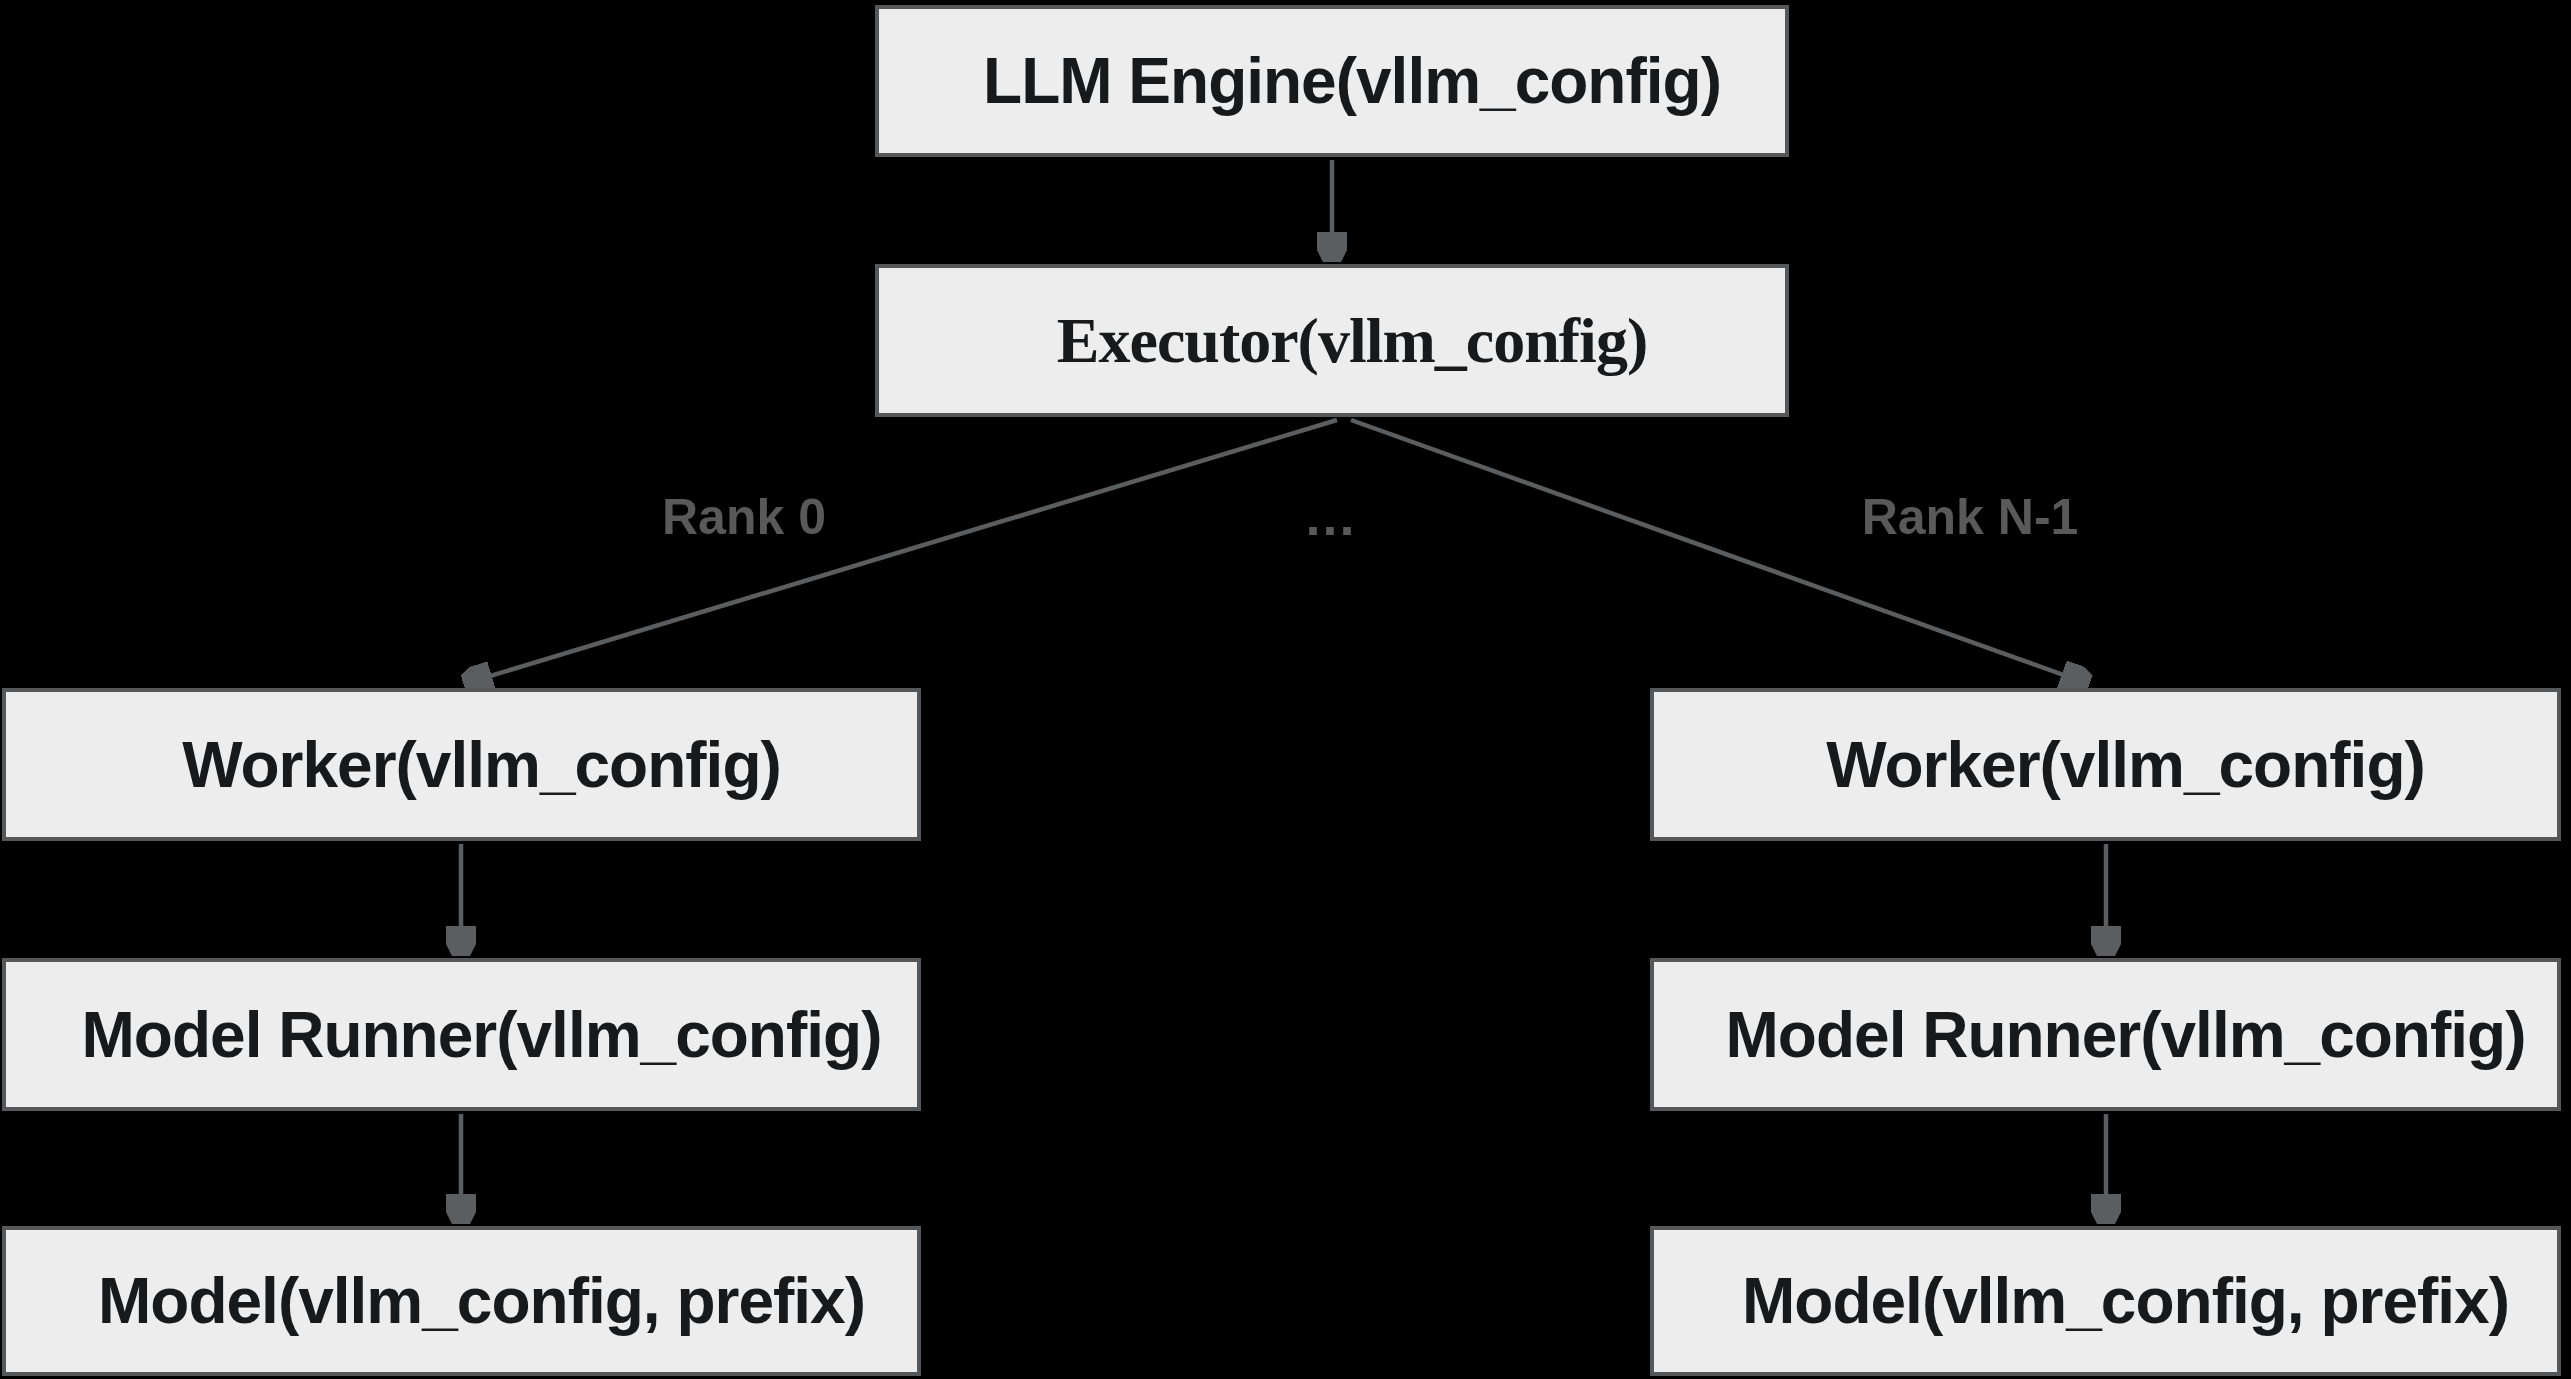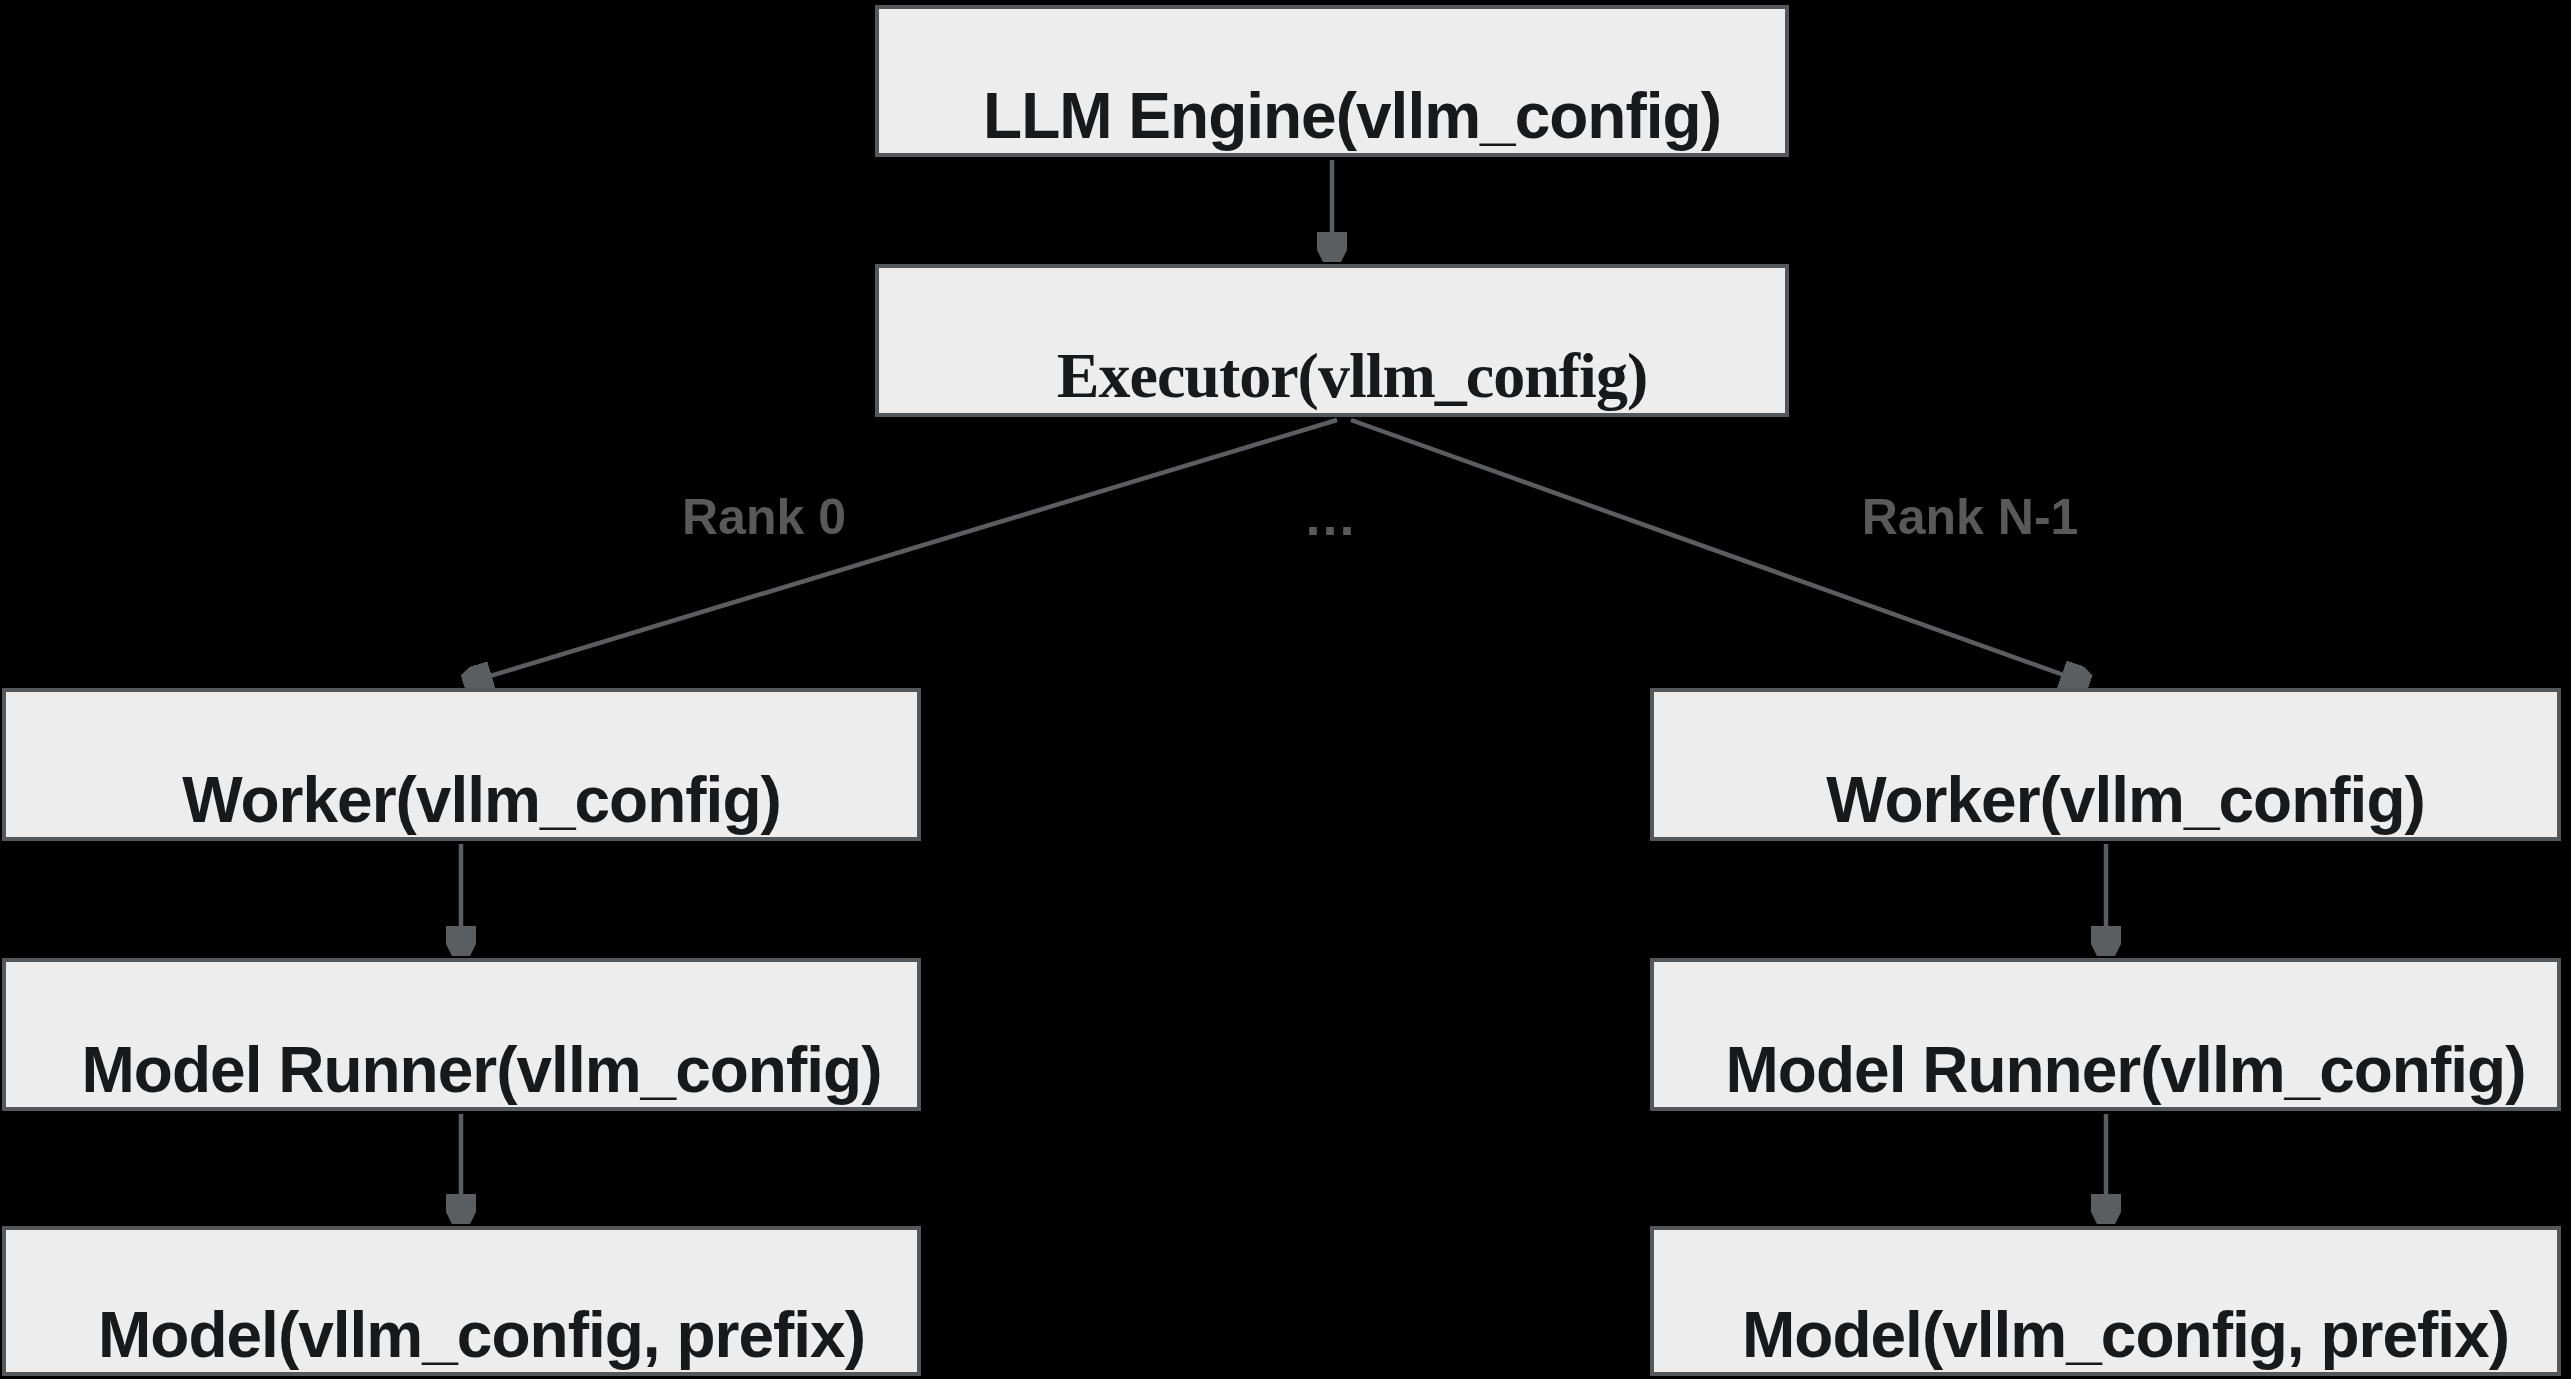--- a/index.html
+++ b/index.html
@@ -20,21 +20,21 @@
   .stage{
     position:absolute;left:0;top:0;width:2571px;height:1379px;
     background:var(--background);
   }
   .edges{position:absolute;left:0;top:0;width:2571px;height:1379px;}
   .edges path{stroke:var(--edge);stroke-width:4.5;fill:none;}
   .node{
     position:absolute;
     background:var(--node-fill);
     border:4px solid var(--node-border);
-    display:flex;align-items:flex-end;justify-content:center;
+    display:flex;align-items:center;justify-content:center;
     color:var(--node-text);
     font-size:64px;font-weight:600;letter-spacing:-1px;
     white-space:nowrap;
     padding-left:40px;
   }
   
   .n-engine  {left:875px; top:5px;   width:914px; height:152px;}
   .n-executor{left:875px; top:264px; width:914px; height:153px;font-family:Liberation Serif, serif;}
   
   .n-worker-l{left:2px;   top:688px; width:919px; height:153px;}
@@ -45,21 +45,21 @@
   .n-runner-r{left:1650px;top:958px; width:911px; height:153px;}
   .n-model-r {left:1650px;top:1226px;width:911px; height:150px;}
 
   .edge-label{
     position:absolute;
     transform:translate(-50%,-50%);
     color:var(--edge-label);
     font-size:50px;font-weight:700;letter-spacing:0px;
     white-space:nowrap;
   }
-  .lbl-rank0{left:764px; top:517px;}
+  .lbl-rank0{left:744px; top:517px;}
   .lbl-rankn{left:1970px;top:517px;}
   .lbl-dots {left:1331px;top:516px;font-size:54px;letter-spacing:2px;}
 </style>
 </head>
 <body>
 
 <div class="stage">
 
   <svg class="edges" viewBox="0 0 2571 1379" xmlns="http://www.w3.org/2000/svg">
     <defs>

